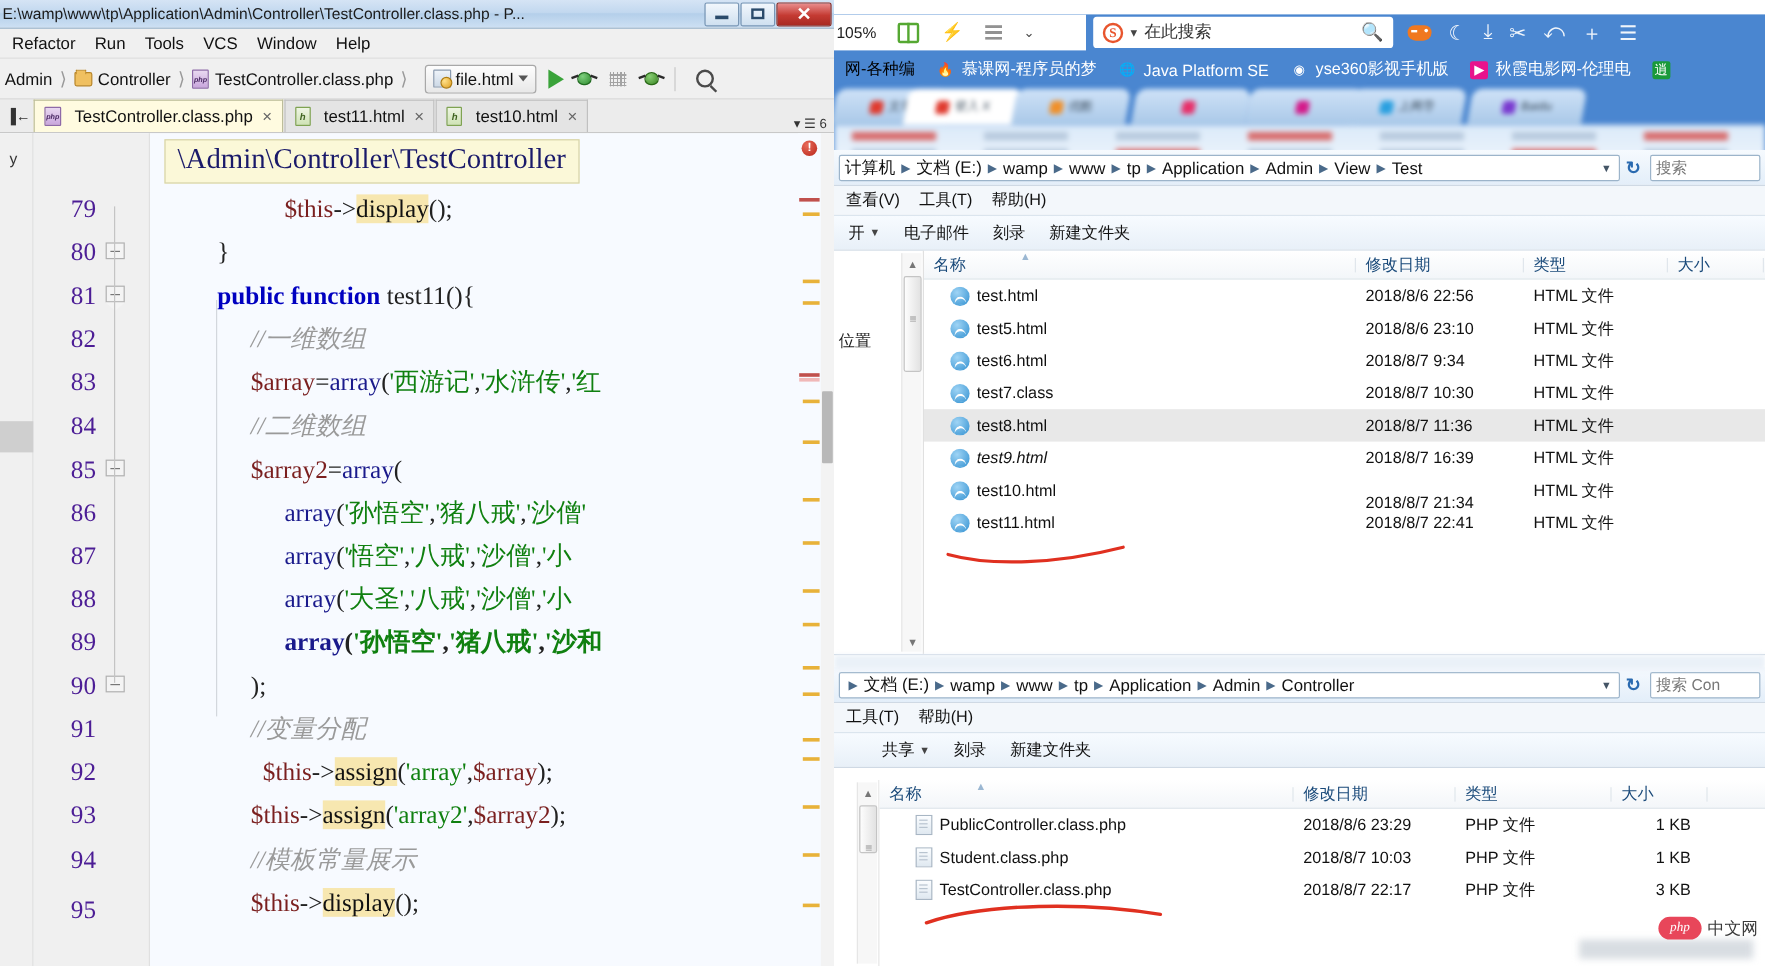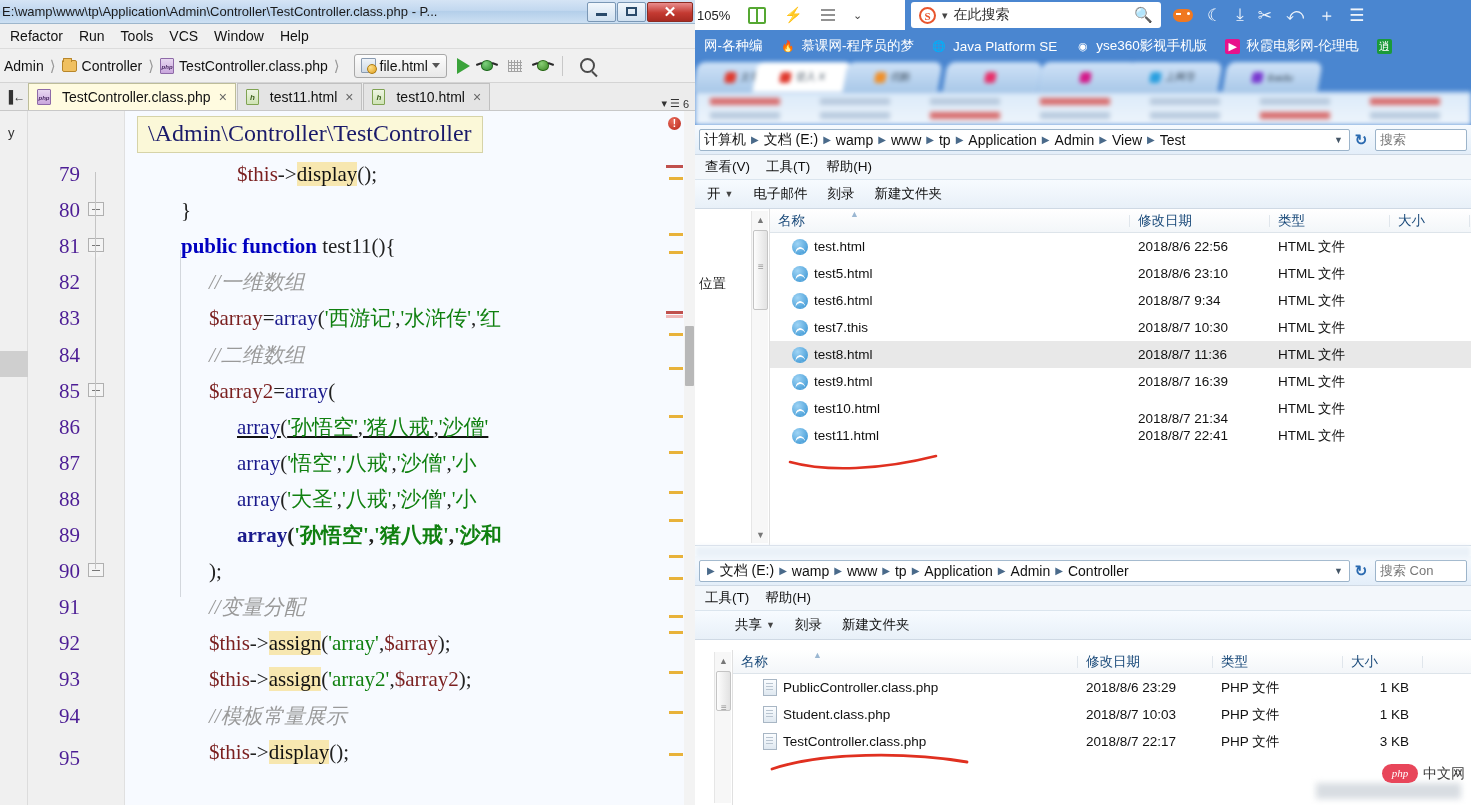--- a/index.html
+++ b/index.html
@@ -173,21 +173,21 @@
     background: radial-gradient(circle at 35% 30%, #e86a5a, #b8261a);
     color: #fff; font-size: 10px; font-weight: bold; text-align: center; line-height: 13px;
   }
   .ed-scrollbar { position: absolute; right: 0; top: 0; width: 11px; bottom: 0; background: #f3f3f3; }
   .ed-thumb { position: absolute; right: 1px; top: 215px; width: 9px; height: 60px; background: #b8b8b8; border-radius: 1px; }
 
   
   .right { position: absolute; left: 695px; top: 0; width: 776px; height: 805px; background: #fff; overflow: hidden; }
 
   
-  .browser { position: absolute; left: 0; top: 0; width: 776px; height: 141px; background: #4a86d0; overflow: hidden; }
+  .browser { position: absolute; left: 0; top: 12px; width: 776px; height: 141px; background: #4a86d0; overflow: hidden; }
   .br-toolbar { position: relative; height: 30px; display: flex; align-items: center; gap: 0; }
   .br-white { background: #fff; height: 30px; display: flex; align-items: center; }
   .bk-ico { width: 18px; height: 17px; border: 2px solid #55a832; border-radius: 2px; position: relative; }
   .bk-ico:after { content:''; position:absolute; left:6px; top:-2px; width:2px;height:17px;background:#55a832; }
   .bolt { color: #555; font-size: 15px; }
   .dots-ico { width: 14px; height: 12px; background:
       repeating-linear-gradient(0deg,#777 0 2px, transparent 2px 5px); opacity:.8; }
   .chev { color:#444; font-size: 11px; }
   .searchbox {
     height: 26px; background: #fff; border-radius: 3px; display: flex; align-items: center;
@@ -200,21 +200,21 @@
   }
   .sb-text { flex: 1; font-size: 14px; color: #333; }
   .br-icons { display: flex; align-items: center; gap: 14px; margin-left: 12px; }
   .bi { color: #fff; font-size: 17px; opacity: .92; }
   .gamepad { width: 20px; height: 13px; background: #f07820; border-radius: 6px 6px 7px 7px; position: relative; }
   .gamepad:before { content:''; position:absolute; left:3px;top:4px;width:5px;height:2px;background:#fff; }
   .gamepad:after  { content:''; position:absolute; right:3px;top:3px;width:3px;height:3px;border-radius:50%;background:#fff; }
 
   .br-bookmarks { height: 32px; display: flex; align-items: center; gap: 0; padding-left: 0px; }
   .bm { display: flex; align-items: center; gap: 6px; padding: 0 9px; font-size: 13.5px; color: #fff; white-space: nowrap; }
-  .bm-fade { color: #ffffff; }
+  .bm-fade { color: #000000; }
   .bm-ico { width: 15px; height: 15px; flex: none; display:flex;align-items:center;justify-content:center; font-size: 11px; }
 
   .br-tabs { position: absolute; left: 0; top: 62px; width: 776px; height: 63px; }
   .br-tab {
     position: absolute; top: 0; height: 30px; 
     background: linear-gradient(to bottom, #cfe2f7, #a9c8e8);
     border-radius: 8px 8px 0 0; transform: skewX(-10deg);
     display: flex; align-items: center; justify-content: center; gap: 5px;
     font-size: 10px; color: #3a4a5a; overflow: hidden;
   }
@@ -431,27 +431,27 @@
         </div>
       <div class="ed-code">
         <div class="hint-box">\Admin\Controller\TestController</div>
       <div class="code-line" style="top: 53px; left: 112px;"><span class="k-var">$this</span><span class="k-pun">-&gt;</span><span class="k-hl">display</span><span class="k-pun">();</span></div>
           <div class="code-line" style="top: 89.1px; left: 56px;"><span class="k-pun">}</span></div>
           <div class="code-line" style="top: 125.2px; left: 56px;"><span class="k-kw">public function </span><span class="k-plain">test11</span><span class="k-pun">(){</span></div>
           <div class="code-line" style="top: 161.3px; left: 84px;"><span class="k-cmt">//一维数组</span></div>
           <div class="code-line" style="top: 197.4px; left: 84px;"><span class="k-var">$array</span><span class="k-pun">=</span><span class="k-fn">array</span><span class="k-pun">(</span><span class="k-str">'西游记'</span><span class="k-pun">,</span><span class="k-str">'水浒传'</span><span class="k-pun">,</span><span class="k-str">'红</span></div>
           <div class="code-line" style="top: 233.5px; left: 84px;"><span class="k-cmt">//二维数组</span></div>
           <div class="code-line" style="top: 269.6px; left: 84px;"><span class="k-var">$array2</span><span class="k-pun">=</span><span class="k-fn">array</span><span class="k-pun">(</span></div>
-          <div class="code-line" style="top: 305.7px; left: 112px; text-decoration: underline;"><span class="k-fn">array</span><span class="k-pun">(</span><span class="k-str">'孙悟空'</span><span class="k-pun">,</span><span class="k-str">'猪八戒'</span><span class="k-pun">,</span><span class="k-str">'沙僧'</span></div>
+          <div class="code-line" style="top: 305.7px; left: 112px;"><span class="k-fn">array</span><span class="k-pun">(</span><span class="k-str">'孙悟空'</span><span class="k-pun">,</span><span class="k-str">'猪八戒'</span><span class="k-pun">,</span><span class="k-str">'沙僧'</span></div>
           <div class="code-line" style="top: 341.8px; left: 112px;"><span class="k-fn">array</span><span class="k-pun">(</span><span class="k-str">'悟空'</span><span class="k-pun">,</span><span class="k-str">'八戒'</span><span class="k-pun">,</span><span class="k-str">'沙僧'</span><span class="k-pun">,</span><span class="k-str">'小</span></div>
           <div class="code-line" style="top: 377.9px; left: 112px;"><span class="k-fn">array</span><span class="k-pun">(</span><span class="k-str">'大圣'</span><span class="k-pun">,</span><span class="k-str">'八戒'</span><span class="k-pun">,</span><span class="k-str">'沙僧'</span><span class="k-pun">,</span><span class="k-str">'小</span></div>
           <div class="code-line" style="top: 414px; left: 112px; font-weight: bold;"><span class="k-fn">array</span><span class="k-pun">(</span><span class="k-str">'孙悟空'</span><span class="k-pun">,</span><span class="k-str">'猪八戒'</span><span class="k-pun">,</span><span class="k-str">'沙和</span></div>
           <div class="code-line" style="top: 450.1px; left: 84px;"><span class="k-pun">);</span></div>
           <div class="code-line" style="top: 486.2px; left: 84px;"><span class="k-cmt">//变量分配</span></div>
-          <div class="code-line" style="top: 522.3px; left: 84px; text-align: right;"><span class="k-var">$this</span><span class="k-pun">-&gt;</span><span class="k-hl">assign</span><span class="k-pun">(</span><span class="k-str">'array'</span><span class="k-pun">,</span><span class="k-var">$array</span><span class="k-pun">);</span></div>
+          <div class="code-line" style="top: 522.3px; left: 94px; text-align: right;"><span class="k-var">$this</span><span class="k-pun">-&gt;</span><span class="k-hl">assign</span><span class="k-pun">(</span><span class="k-str">'array'</span><span class="k-pun">,</span><span class="k-var">$array</span><span class="k-pun">);</span></div>
           <div class="code-line" style="top: 558.4px; left: 84px;"><span class="k-var">$this</span><span class="k-pun">-&gt;</span><span class="k-hl">assign</span><span class="k-pun">(</span><span class="k-str">'array2'</span><span class="k-pun">,</span><span class="k-var">$array2</span><span class="k-pun">);</span></div>
           <div class="code-line" style="top: 594.5px; left: 84px;"><span class="k-cmt">//模板常量展示</span></div>
           <div class="code-line" style="top: 630.6px; left: 84px;"><span class="k-var">$this</span><span class="k-pun">-&gt;</span><span class="k-hl">display</span><span class="k-pun">();</span></div>
           <div class="indent-line" style="left: 55px; top: 139.2px; height: 346.56px;"></div>
         </div>
 
       <div class="ed-marks">
         <div class="err-dot">!</div>
       <div class="mark" style="top: 54px; width: 17px; background: rgb(192, 80, 77);"></div>
           <div class="mark" style="top: 66px; width: 14px; background: rgb(232, 178, 58);"></div>
@@ -664,37 +664,37 @@
                   <i class="html-ico"></i>
                   <span>test6.html</span>
                 </div>
                 <div class="cell" style="width: 140px;">2018/8/7 9:34</div>
                 <div class="cell" style="width: 120px;">HTML 文件</div>
                 <div class="cell" style="width: 80px; justify-content: flex-end; padding-right: 14px;"></div>
               </div>
               <div class="row">
                 <div class="cell" style="width: 360px; padding-left: 22px;">
                   <i class="html-ico"></i>
-                  <span>test7.this</span>
+                  <span>test7.class</span>
                 </div>
                 <div class="cell" style="width: 140px;">2018/8/7 10:30</div>
                 <div class="cell" style="width: 120px;">HTML 文件</div>
                 <div class="cell" style="width: 80px; justify-content: flex-end; padding-right: 14px;"></div>
               </div>
               <div class="row sel">
                 <div class="cell" style="width: 360px; padding-left: 22px;">
                   <i class="html-ico"></i>
                   <span>test8.html</span>
                 </div>
                 <div class="cell" style="width: 140px;">2018/8/7 11:36</div>
                 <div class="cell" style="width: 120px;">HTML 文件</div>
                 <div class="cell" style="width: 80px; justify-content: flex-end; padding-right: 14px;"></div>
               </div>
               <div class="row">
-                <div class="cell" style="width: 360px; padding-left: 22px;">
+                <div class="cell" style="width: 360px; padding-left: 22px; font-style: italic;">
                   <i class="html-ico"></i>
                   <span>test9.html</span>
                 </div>
                 <div class="cell" style="width: 140px;">2018/8/7 16:39</div>
                 <div class="cell" style="width: 120px;">HTML 文件</div>
                 <div class="cell" style="width: 80px; justify-content: flex-end; padding-right: 14px;"></div>
               </div>
               <div class="row">
                 <div class="cell" style="width: 360px; padding-left: 22px;">
                   <i class="html-ico"></i>

